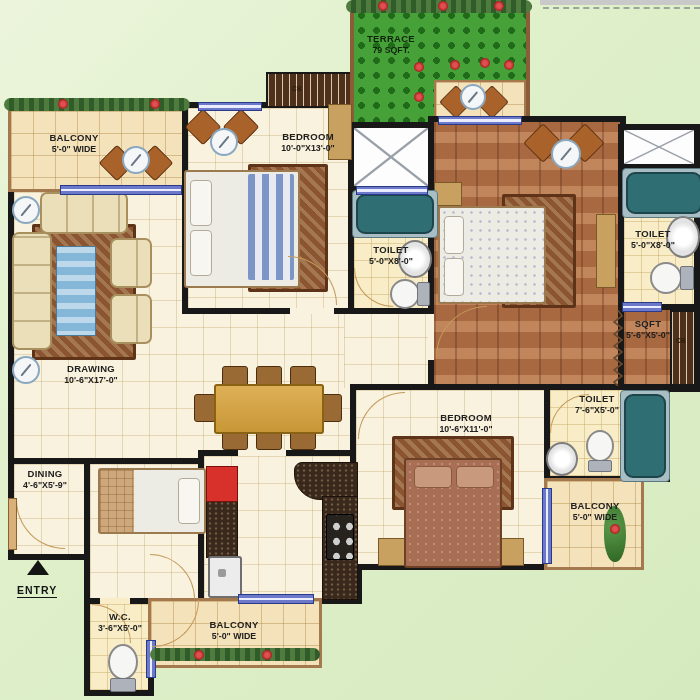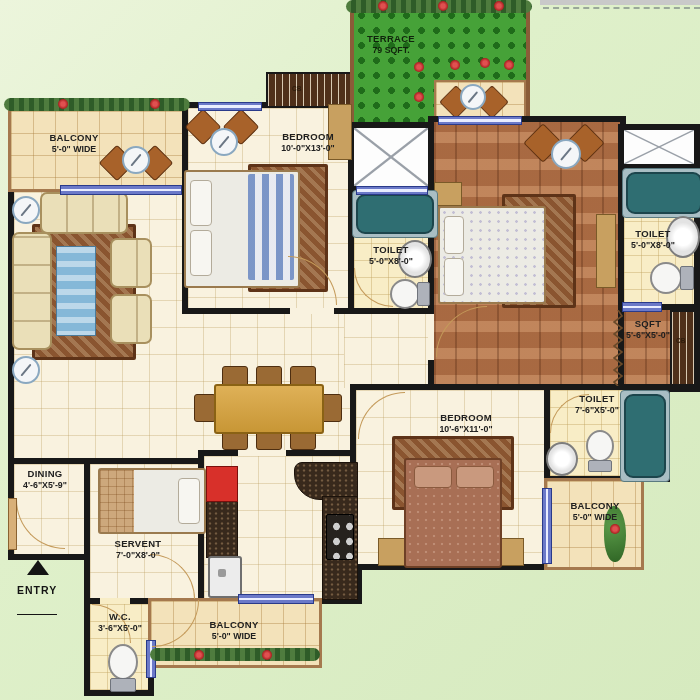--- a/index.html
+++ b/index.html
@@ -58,21 +58,21 @@
   .toilet .bowl{position:absolute;background:#f6f6f4;border:2px solid #8a8a8a;border-radius:50%;}
   .toilet .tank{position:absolute;background:#aeb2ba;border:1px solid #70747c;border-radius:2px;}
   .basin{position:absolute;background:#e3e3e3;border:2px solid #7d7d7d;border-radius:50%;z-index:22;background-image:radial-gradient(circle at 50% 50%,#ffffff 35%,transparent 60%);}
   .cabinet{position:absolute;background:#c8a060;border:1px solid #7a5a28;z-index:21;}
   
   .garland{position:absolute;height:13px;background:repeating-linear-gradient(90deg,#4f7c3e 0 5px,#2f5c28 5px 10px);border-radius:7px;z-index:33;}
   .flower{position:absolute;width:10px;height:10px;background:radial-gradient(#e05050 30%,#a01818 75%);border-radius:50%;z-index:34;}
   .plant{position:absolute;background:radial-gradient(circle at 35% 35%,#5a9a48,#2e6424);border-radius:45% 55% 50% 50%;z-index:23;}
   
   .entry-tri{position:absolute;width:0;height:0;border-left:11px solid transparent;border-right:11px solid transparent;border-bottom:15px solid #141414;z-index:40;}
-  .entry-lbl{position:absolute;font-weight:bold;font-size:10.5px;letter-spacing:1px;color:#141414;border-bottom:1.5px solid #141414;padding-bottom:18px;z-index:40;}
+  .entry-lbl{position:absolute;font-weight:bold;font-size:10.5px;letter-spacing:1px;color:#141414;border-bottom:1.5px solid #141414;padding-bottom:1px;z-index:40;}
   .boundary-strip{position:absolute;background:#c9c9c9;z-index:5;}
   .boundary-dash{position:absolute;border-top:2px dashed #9aa89a;z-index:5;}
 </style>
 </head>
 <body>
 
 <div class="plan">
 
   <div class="boundary-strip" style="left:540px;top:0;width:160px;height:5px"></div>
   <div class="boundary-dash" style="left:543px;top:7px;width:157px;height:0"></div>
@@ -287,40 +287,40 @@
     <span class="dims">5'-0"X8'-0"</span>
   </div>
   <div class="lbl" style="left:616px;top:228px;width:74px">
     <span class="nm">TOILET</span>
     <span class="dims">5'-0"X8'-0"</span>
   </div>
   <div class="lbl" style="left:614px;top:318px;width:68px">
     <span class="nm">SQFT</span>
     <span class="dims">5'-6"X5'-0"</span>
   </div>
+  <div class="lbl" style="left:48px;top:363px;width:86px">
+    <span class="nm">DRAWING</span>
+    <span class="dims">10'-6"X17'-0"</span>
+  </div>
   <div class="lbl" style="left:556px;top:393px;width:82px">
     <span class="nm">TOILET</span>
     <span class="dims">7'-6"X5'-0"</span>
   </div>
   <div class="lbl" style="left:408px;top:412px;width:116px">
     <span class="nm">BEDROOM</span>
     <span class="dims">10'-6"X11'-0"</span>
   </div>
   <div class="lbl" style="left:550px;top:500px;width:90px">
     <span class="nm">BALCONY</span>
     <span class="dims">5'-0" WIDE</span>
   </div>
   <div class="lbl" style="left:6px;top:468px;width:78px">
     <span class="nm">DINING</span>
     <span class="dims">4'-6"X5'-9"</span>
   </div>
-  <div class="lbl" style="left:92px;top:538px;width:92px">
-    <span class="nm">SERVENT</span>
-    <span class="dims">7'-0"X8'-0"</span>
-  </div>
   <div class="lbl" style="left:88px;top:611px;width:64px">
     <span class="nm">W.C.</span>
     <span class="dims">3'-6"X5'-0"</span>
   </div>
   <div class="lbl" style="left:178px;top:619px;width:112px">
     <span class="nm">BALCONY</span>
     <span class="dims">5'-0" WIDE</span>
   </div>
 
   <div class="cb" style="left:292px;top:85px">CB</div>

